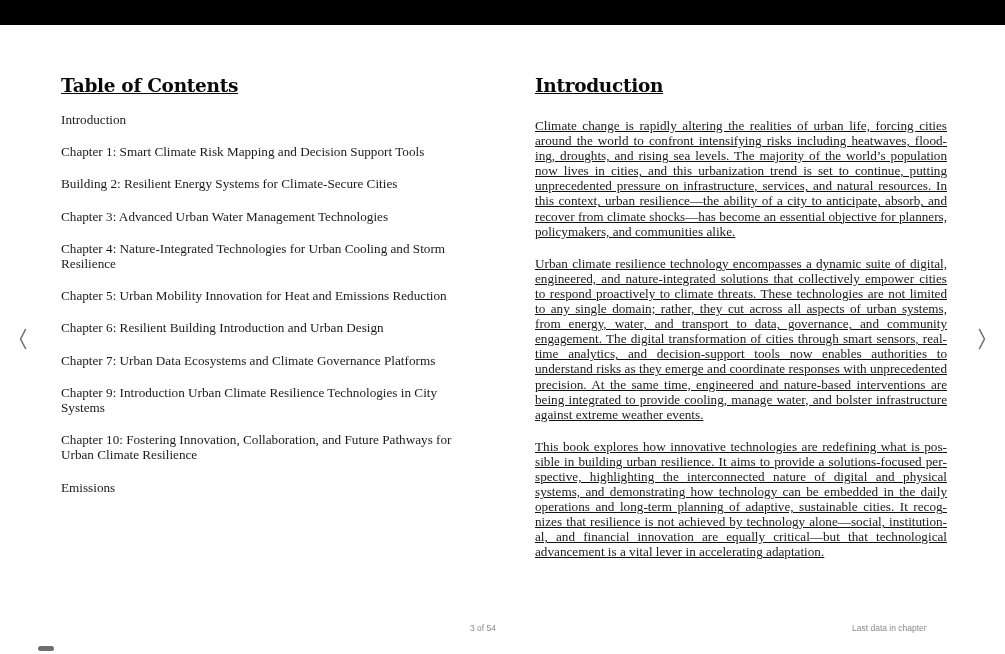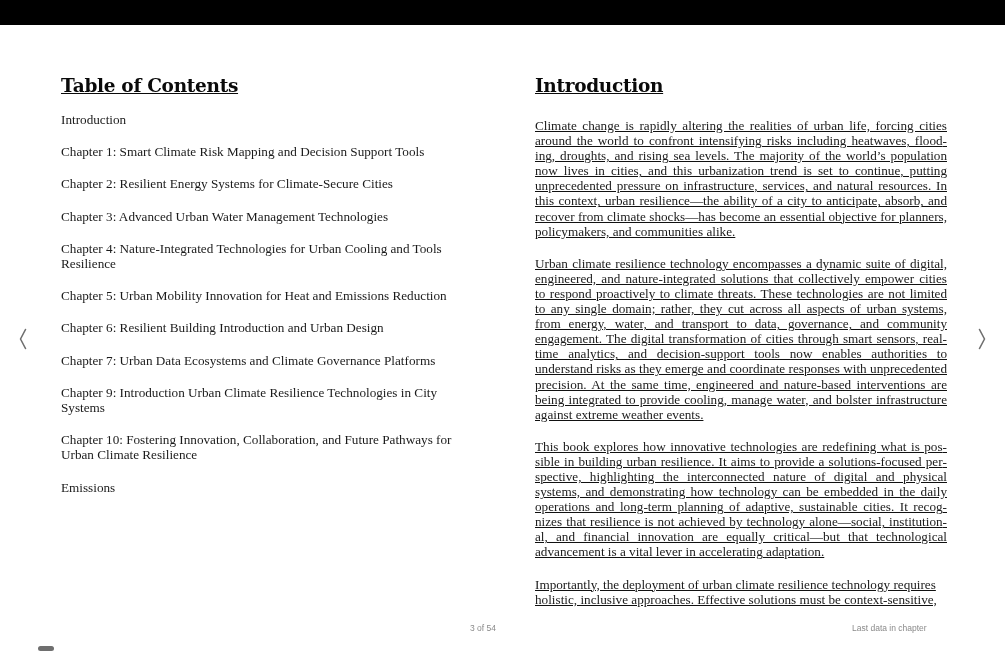--- a/index.html
+++ b/index.html
@@ -51,39 +51,38 @@
 </head>
 <body>
 
 <div class="topbar"></div>
 
 <section class="page page-left">
   <h1>Table of Contents</h1>
   <ul class="toc">
     <li>Introduction</li>
     <li>Chapter 1: Smart Climate Risk Mapping and Decision Support Tools</li>
-    <li>Chapter 2: Resilient Energy Systems for Climate-Secure Cities</li>
+    <li>Building 2: Resilient Energy Systems for Climate-Secure Cities</li>
     <li>Chapter 3: Advanced Urban Water Management Technologies</li>
-    <li>Chapter 4: Nature-Integrated Technologies for Urban Cooling and Tools Resilience</li>
+    <li>Chapter 4: Nature-Integrated Technologies for Urban Cooling and Storm Resilience</li>
     <li>Chapter 5: Urban Mobility Innovation for Heat and Emissions Reduction</li>
     <li>Chapter 6: Resilient Building Introduction and Urban Design</li>
     <li>Chapter 7: Urban Data Ecosystems and Climate Governance Platforms</li>
     <li>Chapter 9: Introduction Urban Climate Resilience Technologies in City Sys­tems</li>
     <li>Chapter 10: Fostering Innovation, Collaboration, and Future Pathways for Urban Climate Resilience</li>
     <li>Emissions</li>
   </ul>
 </section>
 
 <section class="page page-right">
   <h1>Introduction</h1>
   <div class="body-text">
     <p>Climate change is rapidly altering the realities of urban life, forcing cities around the world to confront intensifying risks including heatwaves, flood­ing, droughts, and rising sea levels. The majority of the world’s population now lives in cities, and this urbanization trend is set to continue, putting unprecedented pressure on infrastructure, services, and natural resources. In this context, urban resilience—the ability of a city to anticipate, absorb, and recover from climate shocks—has become an essential objective for planners, policymakers, and communities alike.</p>
     <p>Urban climate resilience technology encompasses a dynamic suite of digital, engineered, and nature-integrated solutions that collectively empower cities to respond proactively to climate threats. These technologies are not limited to any single domain; rather, they cut across all aspects of urban systems, from energy, water, and transport to data, governance, and community engagement. The digital transformation of cities through smart sensors, real-time analytics, and decision-support tools now enables authorities to understand risks as they emerge and coordinate responses with unprece­dented precision. At the same time, engineered and nature-based interven­tions are being integrated to provide cooling, manage water, and bolster infrastructure against extreme weather events.</p>
     <p>This book explores how innovative technologies are redefining what is pos­sible in building urban resilience. It aims to provide a solutions-focused per­spective, highlighting the interconnected nature of digital and physical systems, and demonstrating how technology can be embedded in the daily operations and long-term planning of adaptive, sustainable cities. It recog­nizes that resilience is not achieved by technology alone—social, institution­al, and financial innovation are equally critical—but that technological advancement is a vital lever in accelerating adaptation.</p>
-    <p class="last">Importantly, the deployment of urban climate resilience technology requires holistic, inclusive approaches. Effective solutions must be context-sensitive,</p>
   </div>
 </section>
 
 <div class="nav-arrow nav-prev">
   <svg width="10" height="22" viewBox="0 0 10 22">
     <path d="M7.5 1.5 L2.5 11 L7.5 20.5" fill="none" stroke="#6f6f6f" stroke-width="1.6" stroke-linecap="round" stroke-linejoin="round"></path>
   </svg>
 </div>
 <div class="nav-arrow nav-next">
   <svg width="10" height="22" viewBox="0 0 10 22">

